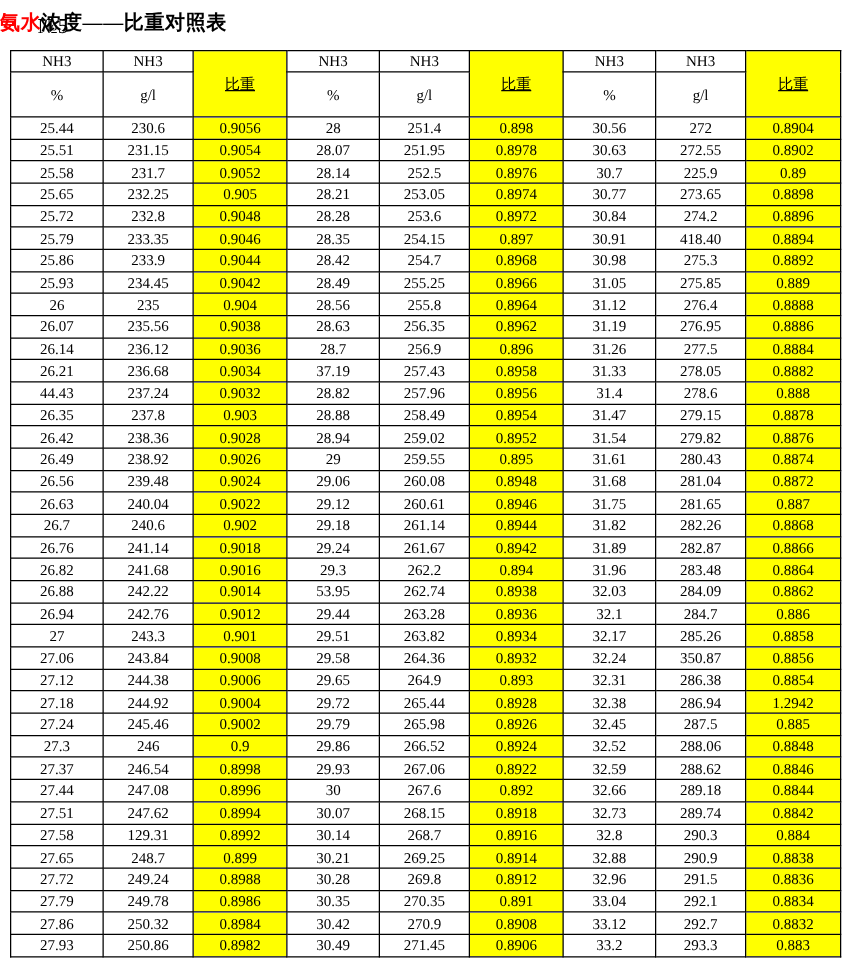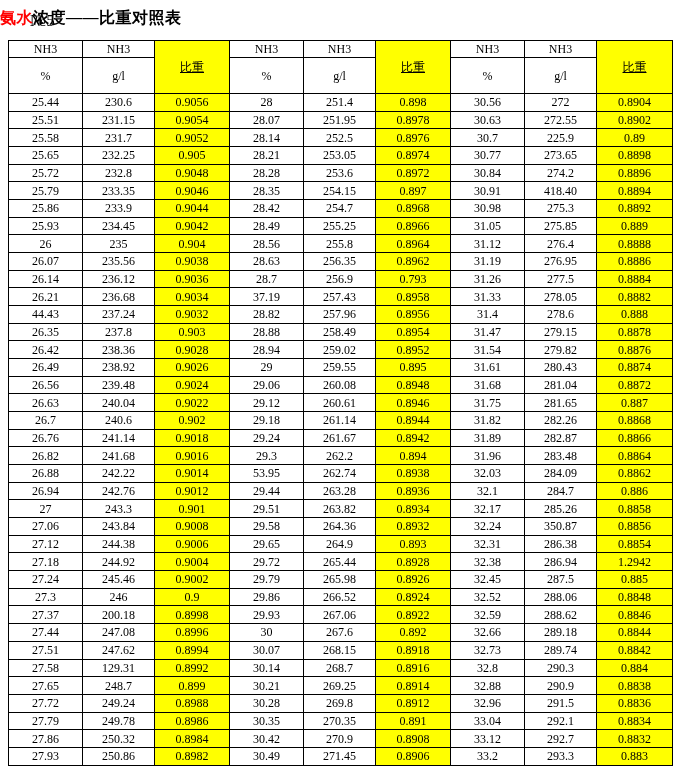--- a/index.html
+++ b/index.html
@@ -193,21 +193,21 @@
           <td>31.19</td>
           <td>276.95</td>
           <td class="hl">0.8886</td>
         </tr>
         <tr>
           <td>26.14</td>
           <td>236.12</td>
           <td class="hl">0.9036</td>
           <td>28.7</td>
           <td>256.9</td>
-          <td class="hl">0.793</td>
+          <td class="hl">0.896</td>
           <td>31.26</td>
           <td>277.5</td>
           <td class="hl">0.8884</td>
         </tr>
         <tr>
           <td>26.21</td>
           <td>236.68</td>
           <td class="hl">0.9034</td>
           <td>37.19</td>
           <td>257.43</td>
@@ -398,21 +398,21 @@
           <td class="hl">0.9</td>
           <td>29.86</td>
           <td>266.52</td>
           <td class="hl">0.8924</td>
           <td>32.52</td>
           <td>288.06</td>
           <td class="hl">0.8848</td>
         </tr>
         <tr>
           <td>27.37</td>
-          <td>200.18</td>
+          <td>246.54</td>
           <td class="hl">0.8998</td>
           <td>29.93</td>
           <td>267.06</td>
           <td class="hl">0.8922</td>
           <td>32.59</td>
           <td>288.62</td>
           <td class="hl">0.8846</td>
         </tr>
         <tr>
           <td>27.44</td>

